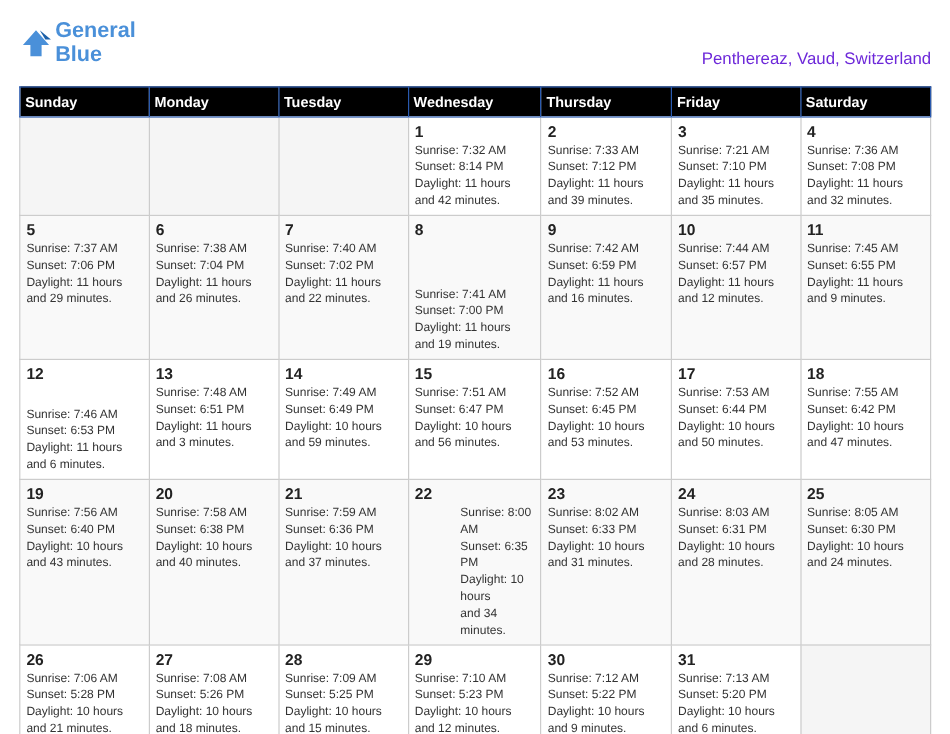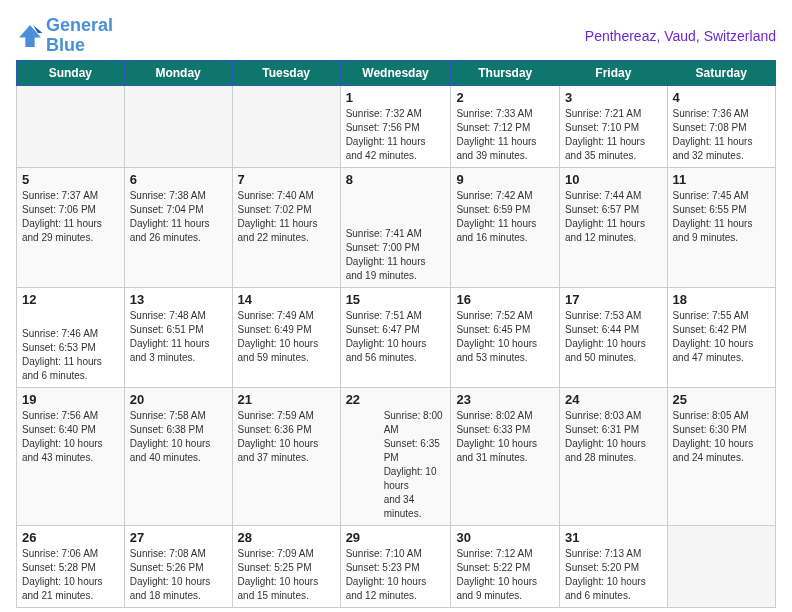--- a/index.html
+++ b/index.html
@@ -9,22 +9,22 @@
       width: 792px;
       min-height: 612px;
     }
     .page {
       width: 792px;
       padding: 16px 16px 8px 16px;
     }
     .header {
       display: flex;
       justify-content: space-between;
-      align-items: center;
-      margin-bottom: 4px;
+      align-items: flex-end;
+      margin-bottom: 16px;
     }
     .logo {
       display: flex;
       align-items: center;
     }
     .logo-text {
       font-size: 18px;
       font-weight: bold;
       color: #1a3a6b;
       line-height: 1.1;
@@ -49,26 +49,26 @@
     .location {
       font-size: 14px;
       color: #6d28d9;
     }
     .calendar {
       width: 100%;
       border-collapse: collapse;
       border: 1px solid #ccc;
     }
     .calendar th {
-      background: #0f766e;
+      background: #000000;
       color: #fff;
       font-size: 12px;
       font-weight: bold;
       padding: 5px 4px;
-      text-align: center;
+      text-align: left;
       border: 1px solid #2a5aaf;
     }
     .calendar td {
       border: 1px solid #ccc;
       vertical-align: top;
       width: 113px;
       min-height: 90px;
       padding: 4px 5px 4px 5px;
       font-size: 10px;
       color: #333;
@@ -126,21 +126,21 @@
         </tr>
     </thead>
     <tbody id="calendar-body">
     <tr>
           <td class="empty-cell"></td>
           <td class="empty-cell"></td>
           <td class="empty-cell"></td>
           <td>
             <span class="day-number">1</span>
             <div class="day-info" style="white-space: pre-line;">Sunrise: 7:32 AM
-Sunset: 7:56 PM
+Sunset: 8:14 PM
 Daylight: 11 hours
 and 42 minutes.</div>
           </td>
           <td>
             <span class="day-number">2</span>
             <div class="day-info" style="white-space: pre-line;">Sunrise: 7:33 AM
 Sunset: 7:12 PM
 Daylight: 11 hours
 and 39 minutes.</div>
           </td>

